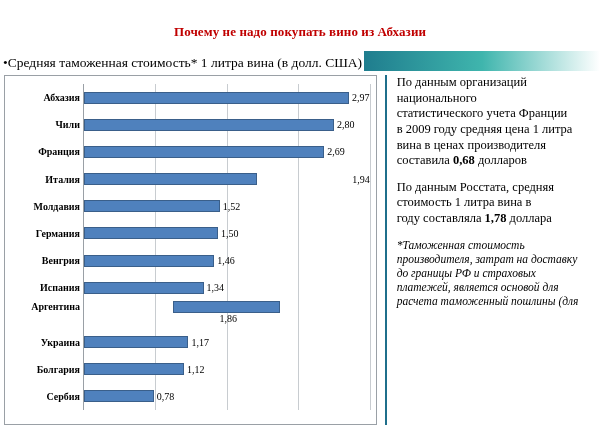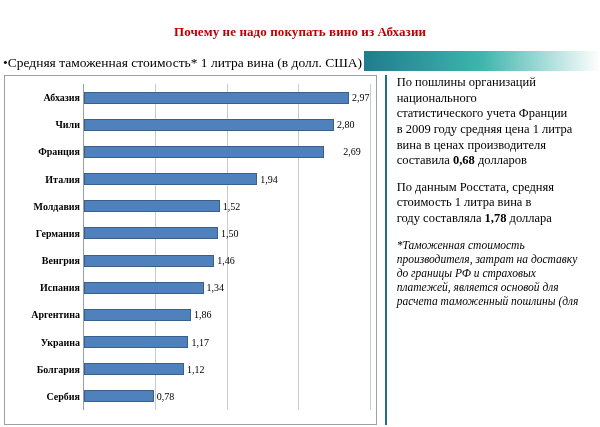--- a/index.html
+++ b/index.html
@@ -150,26 +150,26 @@
         <div class="row" style="top: 0%; height: 8.33333%;">
           <span class="cat-label">Абхазия</span>
           <div class="bar" style="width: 92.8125%; background: rgb(79, 129, 189);"></div>
           <span class="val-label">2,97</span>
         </div>
         <div class="row" style="top: 8.33333%; height: 8.33333%;">
           <span class="cat-label">Чили</span>
           <div class="bar" style="width: 87.5%; background: rgb(79, 129, 189);"></div>
           <span class="val-label">2,80</span>
         </div>
-        <div class="row" style="top: 16.6667%; height: 8.33333%; gap: 16px;">
+        <div class="row" style="top: 16.6667%; height: 8.33333%;">
           <span class="cat-label">Франция</span>
           <div class="bar" style="width: 84.0625%; background: rgb(79, 129, 189);"></div>
           <span class="val-label">2,69</span>
         </div>
-        <div class="row" style="top: 25%; height: 8.33333%;">
+        <div class="row" style="top: 25%; height: 8.33333%; justify-content: space-between;">
           <span class="cat-label">Италия</span>
           <div class="bar" style="width: 60.625%; background: rgb(79, 129, 189);"></div>
           <span class="val-label">1,94</span>
         </div>
         <div class="row" style="top: 33.3333%; height: 8.33333%;">
           <span class="cat-label">Молдавия</span>
           <div class="bar" style="width: 47.5%; background: rgb(79, 129, 189);"></div>
           <span class="val-label">1,52</span>
         </div>
         <div class="row" style="top: 41.6667%; height: 8.33333%;">
@@ -180,21 +180,21 @@
         <div class="row" style="top: 50%; height: 8.33333%; align-items: center;">
           <span class="cat-label">Венгрия</span>
           <div class="bar" style="width: 45.625%; background: rgb(79, 129, 189);"></div>
           <span class="val-label">1,46</span>
         </div>
         <div class="row" style="top: 58.3333%; height: 8.33333%;">
           <span class="cat-label">Испания</span>
           <div class="bar" style="width: 41.875%; background: rgb(79, 129, 189);"></div>
           <span class="val-label">1,34</span>
         </div>
-        <div class="row" style="top: 66.6667%; height: 8.33333%;">
+        <div class="row" style="top: 66.6667%; height: 8.33333%; flex-direction: column;">
           <span class="cat-label">Аргентина</span>
           <div class="bar" style="width: 37.5%; background: rgb(79, 129, 189);"></div>
           <span class="val-label">1,86</span>
         </div>
         <div class="row" style="top: 75%; height: 8.33333%;">
           <span class="cat-label">Украина</span>
           <div class="bar" style="width: 36.5625%; background: rgb(79, 129, 189);"></div>
           <span class="val-label">1,17</span>
         </div>
         <div class="row" style="top: 83.3333%; height: 8.33333%;">
@@ -205,21 +205,21 @@
         <div class="row" style="top: 91.6667%; height: 8.33333%;">
           <span class="cat-label">Сербия</span>
           <div class="bar" style="width: 24.375%; background: rgb(79, 129, 189);"></div>
           <span class="val-label">0,78</span>
         </div>
       </div>
   </div>
 
   <div class="text-panel">
     <div class="para">
-      <p>По пошлины организаций</p>
+      <p>По данным организаций</p>
       <p>национального</p>
       <p> статистического учета  Франции</p>
       <p>в 2009 году средняя цена 1  литра</p>
       <p>вина в ценах производителя</p>
       <p><span>составила </span><b>0,68</b><span> долларов</span></p>
     </div>
 
     <div class="para">
       <p>По данным Росстата, средняя</p>
       <p>стоимость 1  литра  вина в</p>

